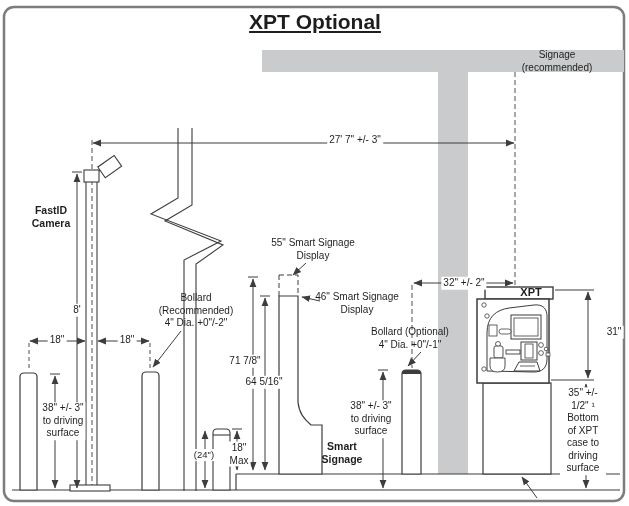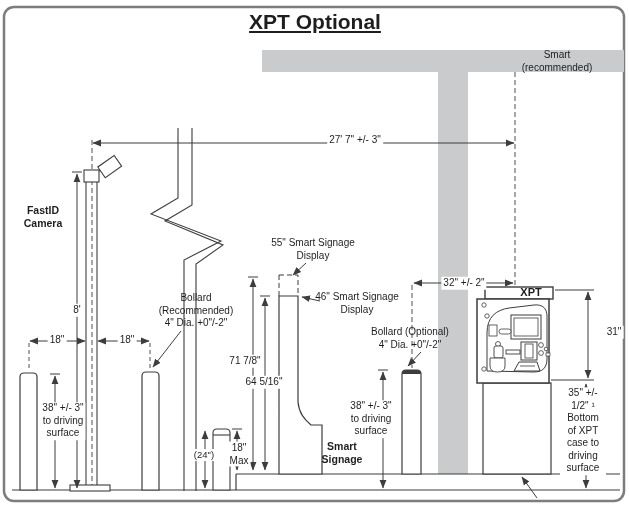--- a/index.html
+++ b/index.html
@@ -149,36 +149,36 @@
   <g fill="none" stroke="#3d3d3d" stroke-width="1">
     <line x1="306" y1="263" x2="293" y2="275" marker-end="url(#arw)"></line>
     <line x1="320" y1="301" x2="302" y2="297" marker-end="url(#arw)"></line>
     <line x1="181" y1="331" x2="153" y2="367" marker-end="url(#arw)"></line>
     <line x1="421" y1="352" x2="408" y2="366" marker-end="url(#arw)"></line>
     <line x1="537" y1="498" x2="522" y2="477" marker-end="url(#arw)"></line>
   </g>
 </svg>
 
 <div class="title" style="left:315px;top:22px;">XPT Optional</div>
-<div class="lbl canopy-lbl" style="left:557px;top:61px;">Smart (recommended)</div>
+<div class="lbl canopy-lbl" style="left:557px;top:61px;">Signage (recommended)</div>
 <div class="lbl bg" style="left:355px;top:140px;">27' 7" +/- 3"</div>
-<div class="lbl bold" style="left:43px;top:217px;font-size:10.5px;">FastID
+<div class="lbl bold" style="left:51px;top:217px;font-size:10.5px;">FastID
 Camera</div>
 <div class="lbl bg" style="left:77px;top:310px;">8'</div>
 <div class="lbl" style="left:196px;top:311px;">Bollard
 (Recommended)
 4" Dia. +0"/-2"</div>
 <div class="lbl bg" style="left:57px;top:340px;">18"</div>
 <div class="lbl bg" style="left:127px;top:340px;">18"</div>
 <div class="lbl" style="left:313px;top:249px;">55" Smart Signage
 Display</div>
 <div class="lbl" style="left:357px;top:303px;">46" Smart Signage
 Display</div>
 <div class="lbl" style="left:410px;top:338px;">Bollard (Optional)
-4" Dia. +0"/-2"</div>
+4" Dia. +0"/-1"</div>
 <div class="lbl bg" style="left:464px;top:283px;">32" +/- 2"</div>
 <div class="lbl bold" style="left:531px;top:293px;font-size:11px;">XPT</div>
 <div class="lbl bg" style="left:614px;top:332px;">31"</div>
 <div class="lbl bg" style="left:245px;top:361px;">71 7/8"</div>
 <div class="lbl bg" style="left:264px;top:382px;">64 5/16"</div>
 <div class="lbl bg" style="left:63px;top:421px;">38" +/- 3"
 to driving
 surface</div>
 <div class="lbl bg" style="left:371px;top:419px;">38" +/- 3"
 to driving

